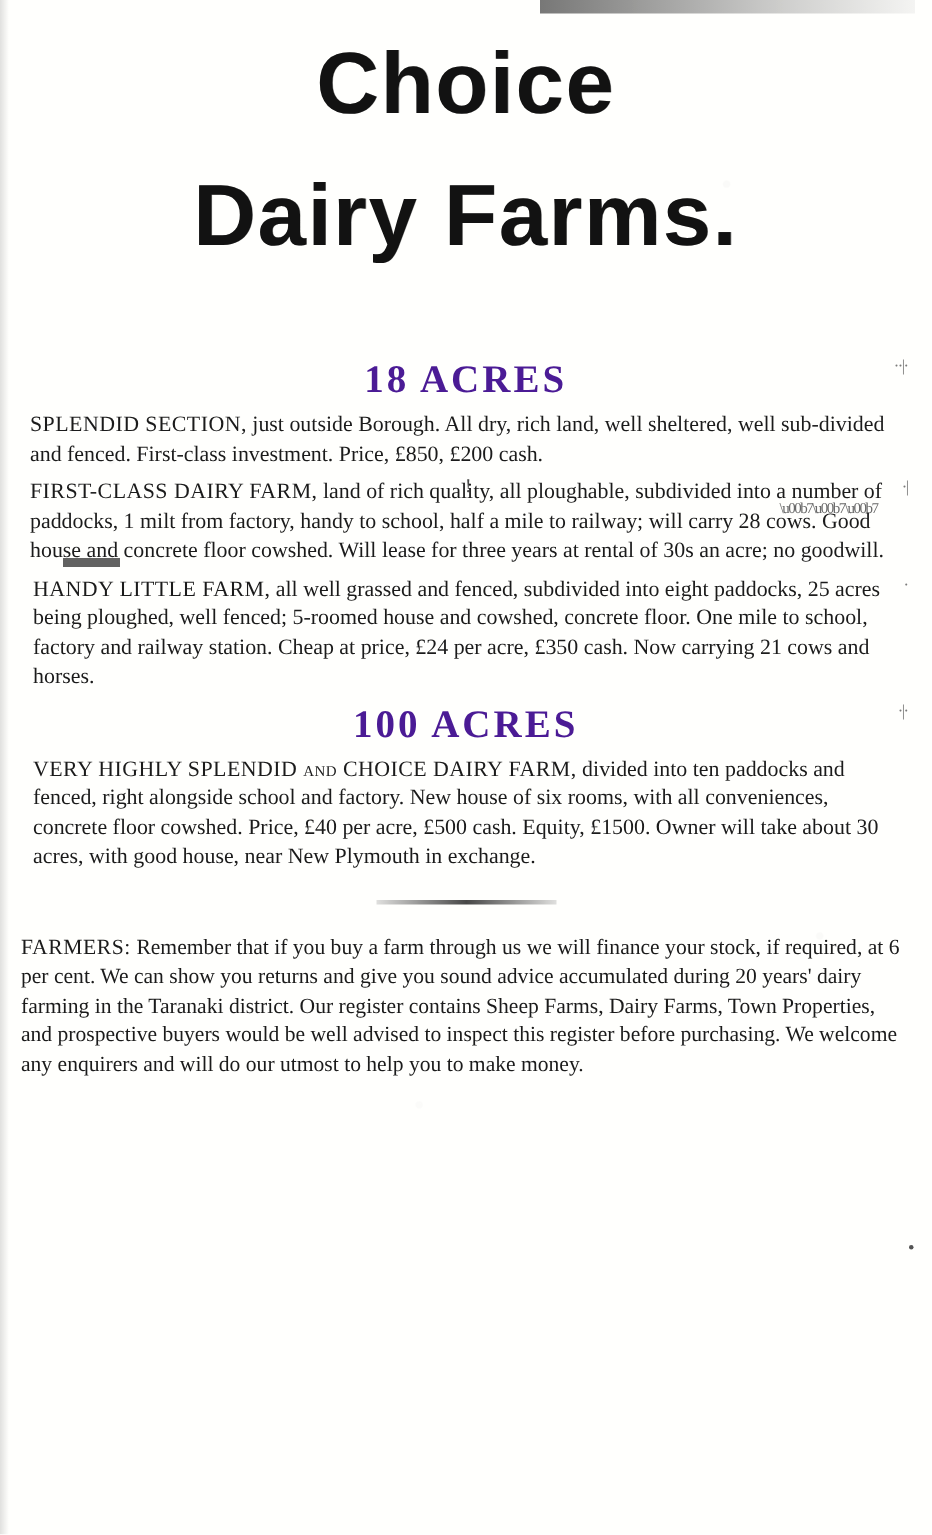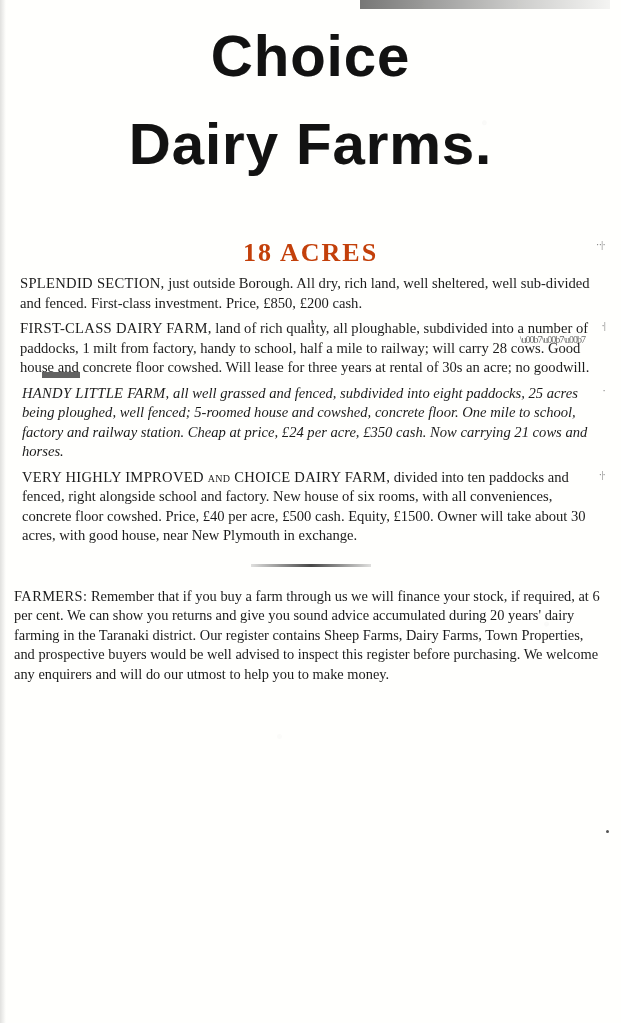--- a/index.html
+++ b/index.html
@@ -78,39 +78,39 @@
     margin-bottom: 6px;
     position: relative;
   }
   .section-title {
     text-align: center;
     font-family: "Liberation Serif", serif;
     font-weight: bold;
     font-size: 26px;
     letter-spacing: 2px;
     margin: 0 0 6px 0;
-    color: #c2410c;
+    color: #4c1d95;
   }
   .body-text {
     font-size: 14.6px;
     line-height: 19.5px;
     text-align: left;
     color: #1d1d1d;
     margin: 6px;
     text-indent: 0;
     hyphens: none;
   }
   .body-text .lead {
     font-variant: small-caps;
     letter-spacing: 0.3px;
   }
   .s18 { margin-top: 0; }
   .s18 .body-text { padding-left: 0; }
   .s80 .body-text { padding-left: 0; }
-  .s60 .body-text { padding-left: 2px; font-style: italic; }
+  .s60 .body-text { padding-left: 2px; }
   .s100 .body-text { padding-left: 2px; }
 
   .sec-mark {
     position: absolute;
     right: 2px;
     top: 0;
     font-size: 11px;
     color: #5b5b5b;
     opacity: 0.8;
     letter-spacing: -1px;
@@ -192,21 +192,22 @@
     </div>
 
     <div class="section s60">
       <div class="blot"></div>
       <div class="sec-mark">·</div>
       <p class="body-text"><span class="lead">HANDY LITTLE FARM,</span> <span>all well grassed and fenced, subdivided into eight paddocks, 25 acres being ploughed, well fenced; 5-roomed house and cowshed, concrete floor.   One mile to school, factory and railway station.  Cheap at price, £24 per acre, £350 cash.       Now carrying 21 cows and horses.</span></p>
     </div>
 
     <div class="section s100">
       <div class="sec-mark">·|·</div>
-      <p class="body-text"><span class="lead">VERY HIGHLY IMPROVED and CHOICE DAIRY FARM,</span> <span>divided into ten paddocks and fenced, right alongside school and factory.  New house of six rooms, with all conveniences, concrete floor cowshed.   Price, £40 per acre, £500 cash.  Equity, £1500.   Owner will take about 30 acres, with good house, near New Plymouth in exchange.</span></p>
+      <div class="section-title">100 ACRES</div>
+      <p class="body-text"><span class="lead">VERY HIGHLY SPLENDID and CHOICE DAIRY FARM,</span> <span>divided into ten paddocks and fenced, right alongside school and factory.  New house of six rooms, with all conveniences, concrete floor cowshed.   Price, £40 per acre, £500 cash.  Equity, £1500.   Owner will take about 30 acres, with good house, near New Plymouth in exchange.</span></p>
     </div>
 
   </div>
 
   <div class="rule"></div>
   <div class="dot-mark"></div>
 
   <p class="footer-note">
     <span class="first-word">FARMERS:</span>
     <span>Remember that if you buy a farm through us we will finance your stock, if required, at 6 per cent.   We can show you returns and give you sound advice accumulated during 20 years' dairy farming in the Taranaki district.   Our register contains Sheep Farms, Dairy Farms, Town Properties, and prospective buyers would be well advised to inspect this register before purchasing.   We welcome any enquirers and will do our utmost to help you to make money.</span>

